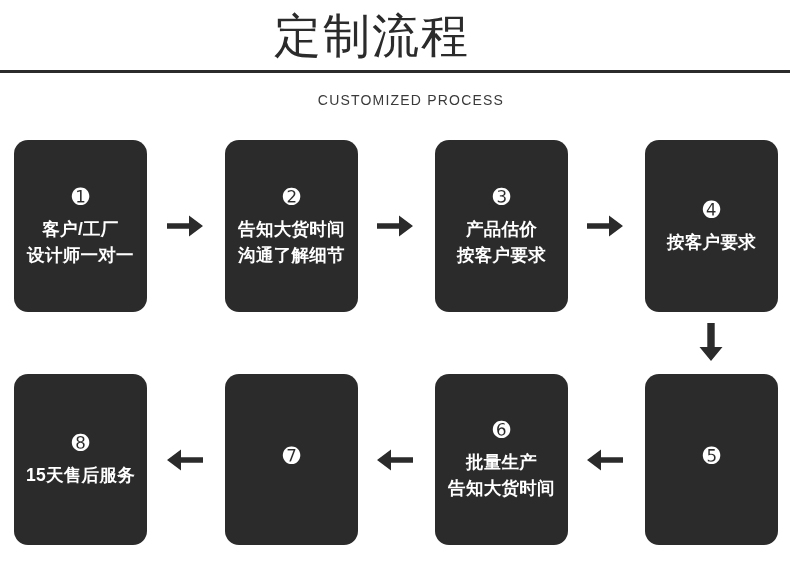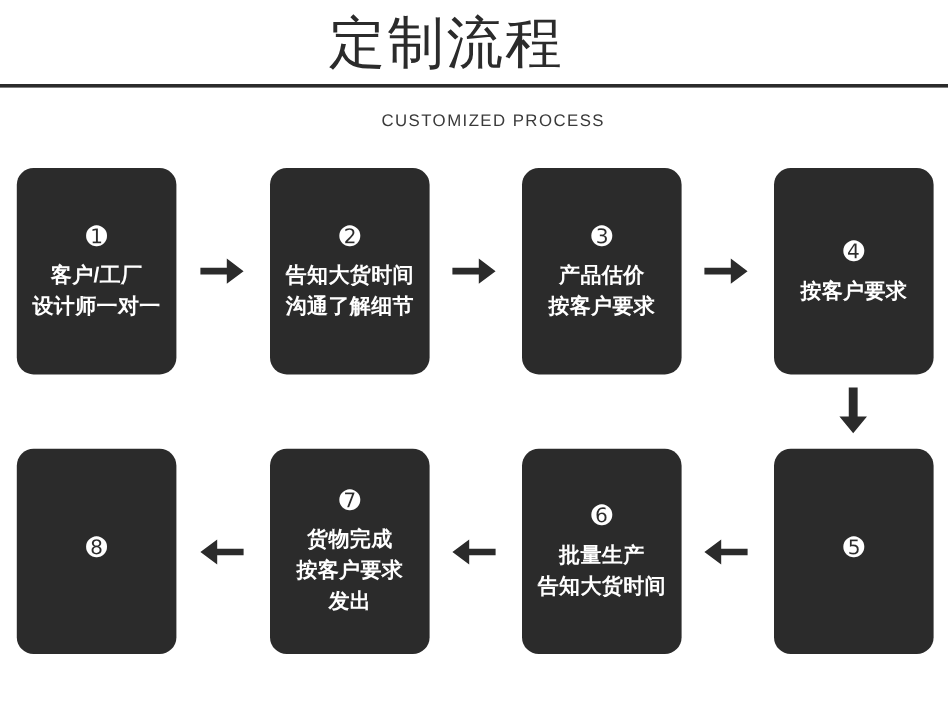--- a/index.html
+++ b/index.html
@@ -185,33 +185,31 @@
   <div class="arrow arrow-v">
     <svg width="34" height="42" viewBox="0 0 34 42" aria-hidden="true">
       <path d="M13.3 2 H20.7 V26 H28.5 L17 40 L5.5 26 H13.3 Z" fill="#2b2b2b"></path>
     </svg>
   </div>
 
   <div class="row2">
 
     <div class="step-box col1">
       <div class="step-number">➑</div>
+      <div class="step-label">15天售后服务</div>
     </div>
 
     <div class="arrow arrow-h b1">
       <svg width="40" height="34" viewBox="0 0 40 34" aria-hidden="true">
         <path d="M38 14.2 H16 V6.5 L2 17 L16 27.5 V19.8 H38 Z" fill="#2b2b2b"></path>
       </svg>
     </div>
 
     <div class="step-box col2">
       <div class="step-number">➐</div>
-      <div class="step-label">货物完成
-按客户要求
-发出</div>
     </div>
 
     <div class="arrow arrow-h b2">
       <svg width="40" height="34" viewBox="0 0 40 34" aria-hidden="true">
         <path d="M38 14.2 H16 V6.5 L2 17 L16 27.5 V19.8 H38 Z" fill="#2b2b2b"></path>
       </svg>
     </div>
 
     <div class="step-box col3">
       <div class="step-number">➏</div>

